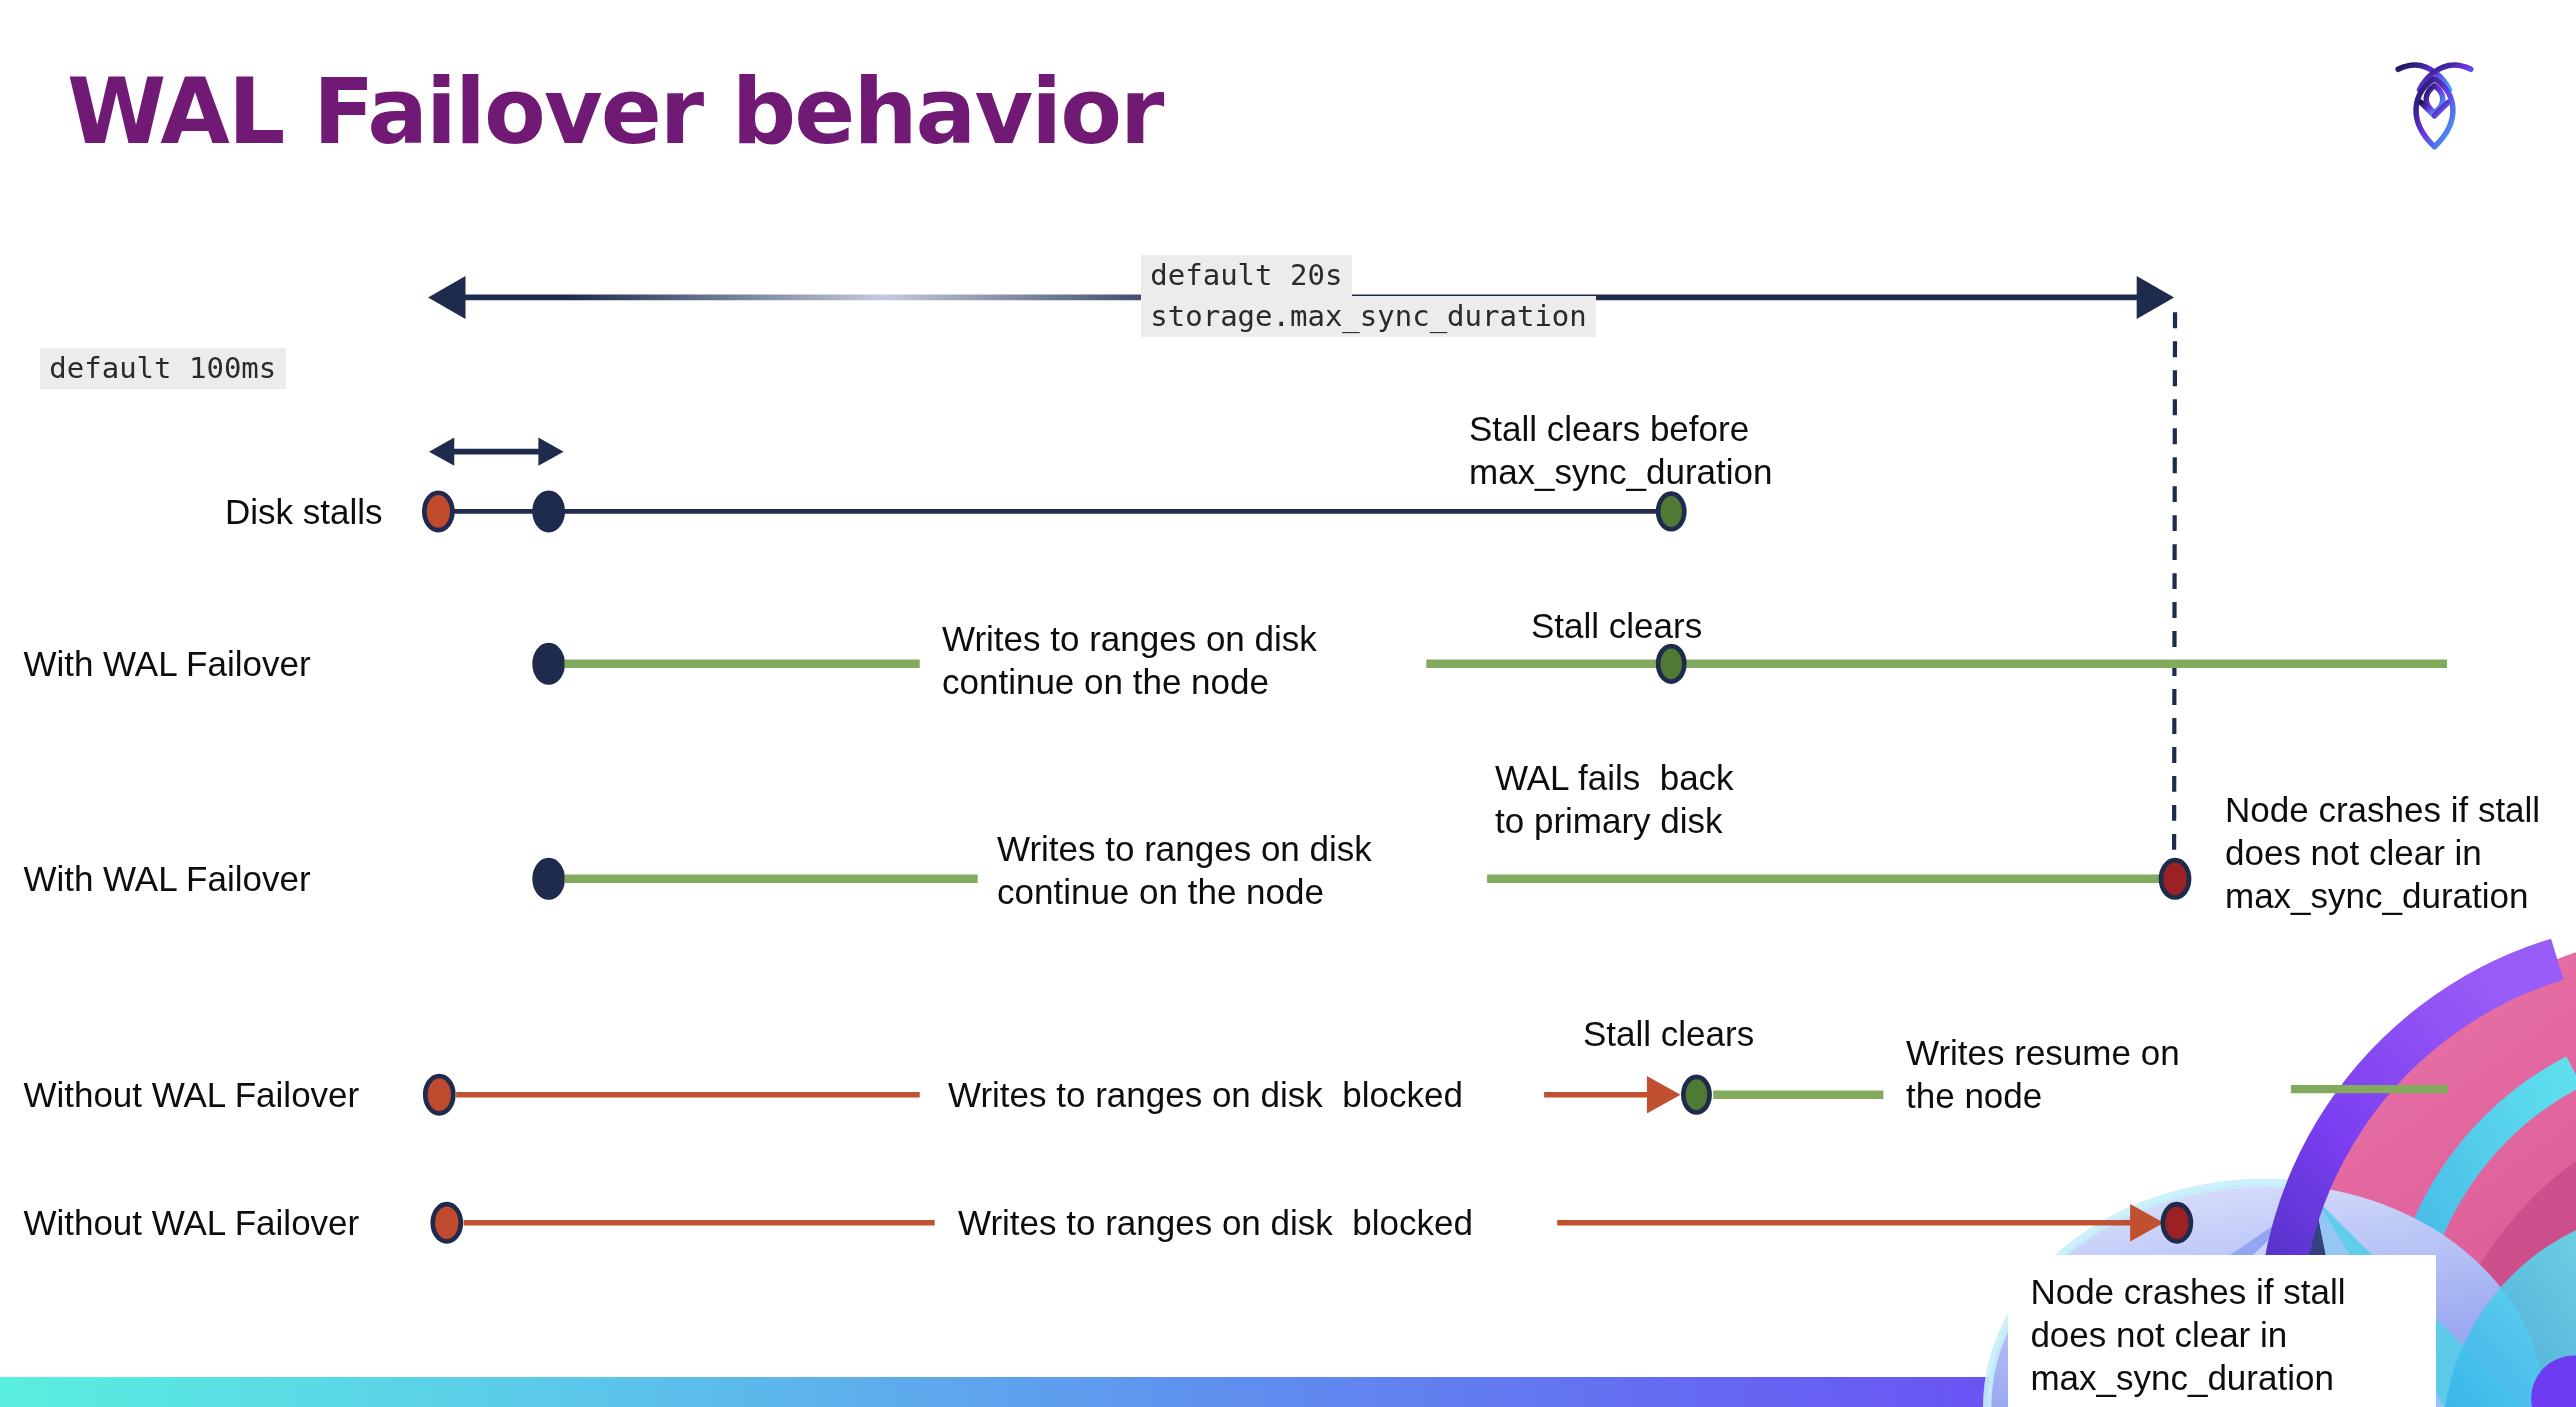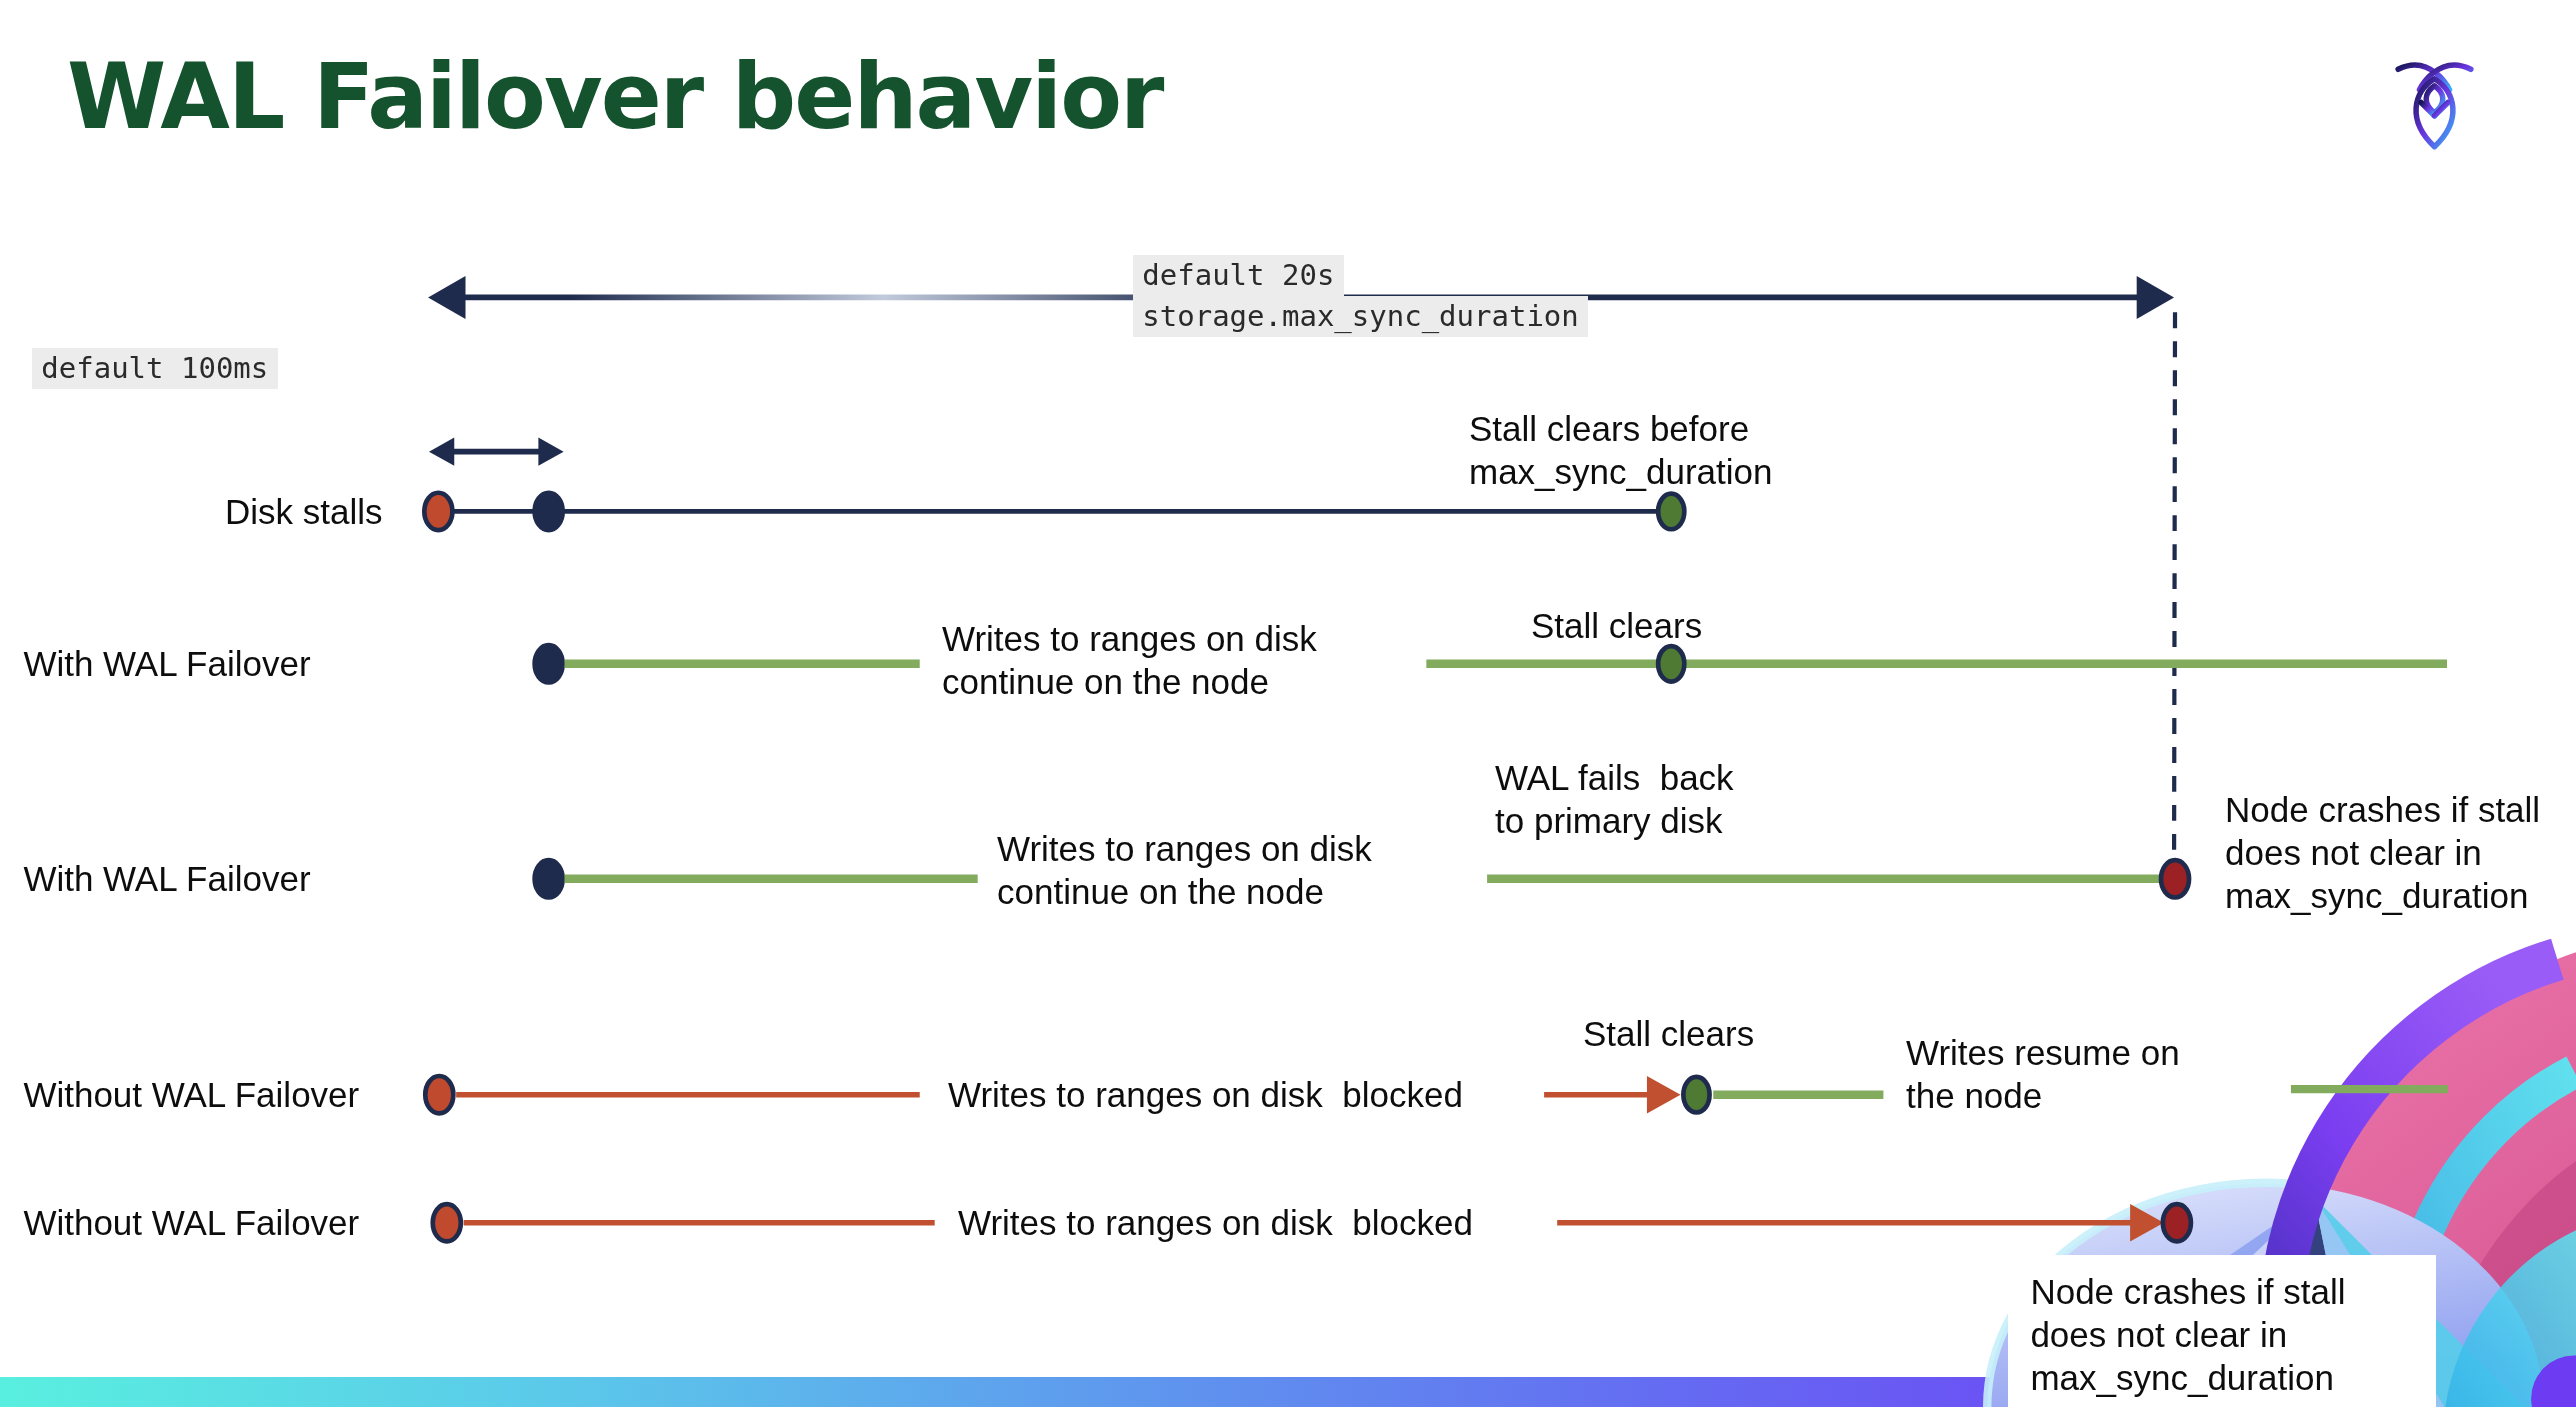--- a/index.html
+++ b/index.html
@@ -1,27 +1,27 @@
 <!DOCTYPE html>
 <html style="font-size:15px"><head>
 <meta charset="utf-8">
 <style>
   html,body{margin:0;padding:0;background:#ffffff;}
   .stage{position:relative;width:2576px;height:1408px;background:#ffffff;overflow:hidden;
          font-family:"Liberation Sans", sans-serif;color:#111;}
 
-  .page-title{position:absolute;left:67px;top:44px;font-family:"DejaVu Sans", sans-serif;
-              font-weight:bold;font-size:90px;letter-spacing:-1.9px;color:#14532d;white-space:nowrap;}
+  .page-title{position:absolute;left:67px;top:59px;font-family:"DejaVu Sans", sans-serif;
+              font-weight:bold;font-size:90px;letter-spacing:-1.9px;color:#701a75;white-space:nowrap;}
 
   .logo{position:absolute;left:2395px;top:47px;width:79px;height:114px;}
 
   
   .setting-label{position:absolute;display:flex;flex-direction:column;align-items:flex-start;}
   .setting-label span{font-family:"DejaVu Sans Mono", monospace;font-size:29px;line-height:41px;
-                      background:#ececec;color:#2a2a2a;padding:0 9.3px;white-space:pre;}
+                      background:#ececec;color:#2a2a2a;padding:0 9.3px;white-space:pre;margin-left:8px;}
   .setting-max-sync{left:1133px;top:255px;}
   .setting-unhealthy{left:32px;top:348px;}
 
   
   .t{position:absolute;font-size:35px;line-height:43px;color:#0d0d0d;white-space:pre-wrap;}
   .tc{text-align:left;}
   .row-label{white-space:nowrap;}
 
   .lbl-disk-stalls{left:225px;top:490px;}
   .lbl-wwf1{left:23.4px;top:642px;}

